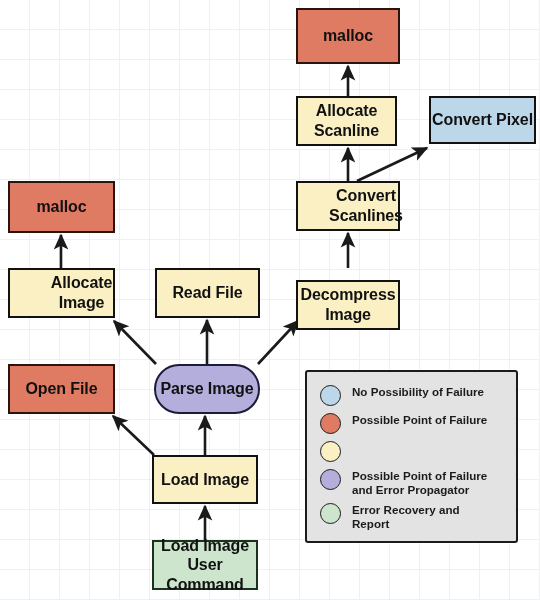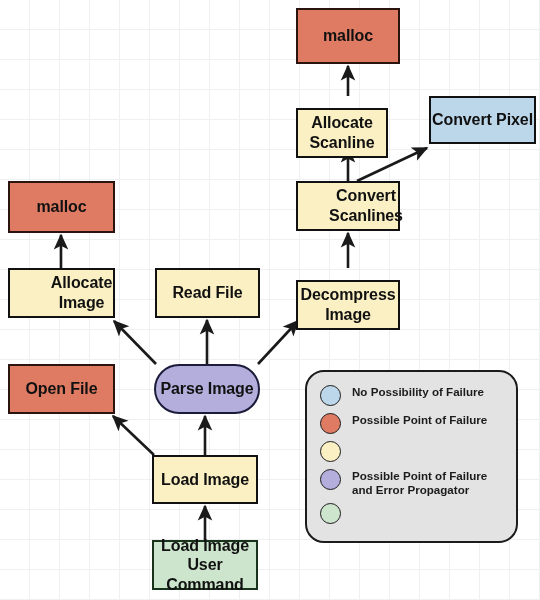--- a/index.html
+++ b/index.html
@@ -55,21 +55,21 @@
 
   #legend {
     position: absolute;
     left: 305px;
     top: 370px;
     width: 213px;
     height: 173px;
     box-sizing: border-box;
     background: #e3e3e3;
     border: 2px solid #1b1b1b;
-    border-radius: 19px;
+    border-radius: 3px;
     z-index: 3;
     padding: 12px 19px 10px 13px;
   }
   .legend-row {
     display: flex;
     align-items: flex-start;
     margin-bottom: 6px;
   }
   .legend-row:last-child { margin-bottom: 0; }
   .swatch {
@@ -111,21 +111,21 @@
         <line x1="207" y1="364" x2="207" y2="320" marker-end="url(#arrowhead)" stroke-linecap="butt"></line>
         <line x1="258" y1="364" x2="298" y2="321" marker-end="url(#arrowhead)" stroke-linecap="butt"></line>
         <line x1="154" y1="455" x2="113" y2="416" marker-end="url(#arrowhead)" stroke-linecap="butt"></line>
         <line x1="205" y1="455" x2="205" y2="416" marker-end="url(#arrowhead)" stroke-linecap="butt"></line>
         <line x1="205" y1="540" x2="205" y2="506" marker-end="url(#arrowhead)" stroke-linecap="butt"></line>
       </g>
   </svg>
 
   <div id="node-layer">
       <div class="node red" style="left: 296px; top: 8px; width: 104px; height: 56px;">malloc</div>
-      <div class="node yellow" style="left: 296px; top: 108px; width: 92px; height: 50px;">Allocate
+      <div class="node yellow" style="left: 296px; top: 96px; width: 101px; height: 50px;">Allocate
 Scanline</div>
       <div class="node blue" style="left: 429px; top: 96px; width: 107px; height: 48px;">Convert Pixel</div>
       <div class="node yellow" style="left: 296px; top: 181px; width: 104px; height: 50px; padding-left: 36px;">Convert
 Scanlines</div>
       <div class="node red" style="left: 8px; top: 181px; width: 107px; height: 52px;">malloc</div>
       <div class="node yellow" style="left: 8px; top: 268px; width: 107px; height: 50px; padding-left: 40px;">Allocate Image</div>
       <div class="node yellow" style="left: 155px; top: 268px; width: 105px; height: 50px;">Read File</div>
       <div class="node yellow" style="left: 296px; top: 280px; width: 104px; height: 50px;">Decompress
 Image</div>
       <div class="node red" style="left: 8px; top: 364px; width: 107px; height: 50px;">Open File</div>
@@ -148,17 +148,19 @@
         <div class="legend-row">
           <span class="swatch" style="background: rgb(250, 240, 195);"></span>
         </div>
         <div class="legend-row">
           <span class="swatch" style="background: rgb(179, 174, 219);"></span>
           <span class="legend-label">Possible Point of Failure
 and Error Propagator</span>
         </div>
         <div class="legend-row">
           <span class="swatch" style="background: rgb(205, 229, 205);"></span>
+          <span class="legend-label">Error Recovery and
+Report</span>
         </div>
       </div>
   </div>
 
 </div>
 
 </body></html>

